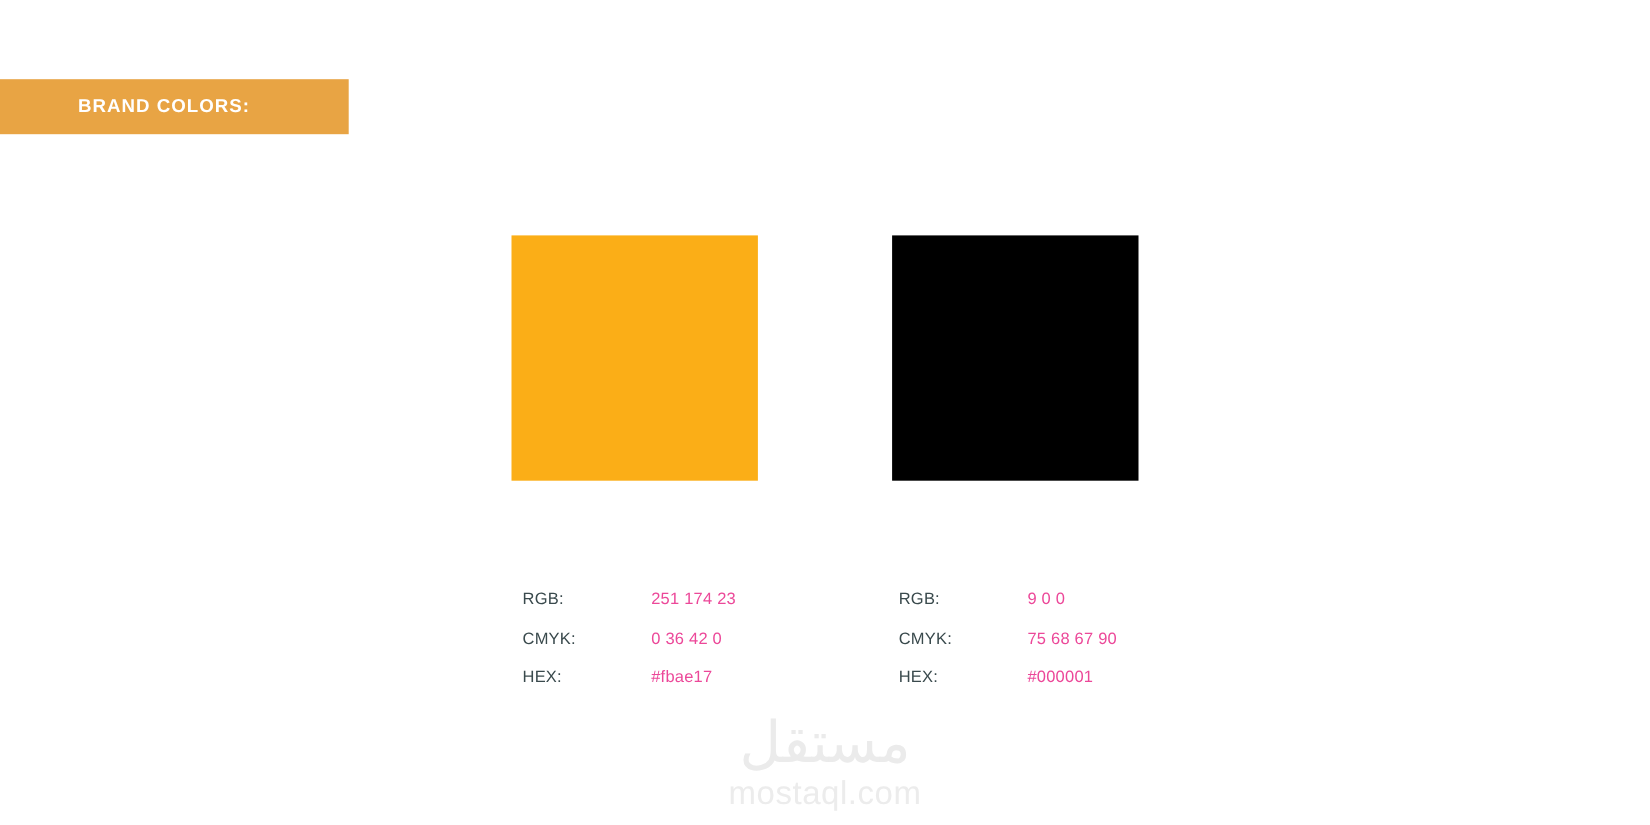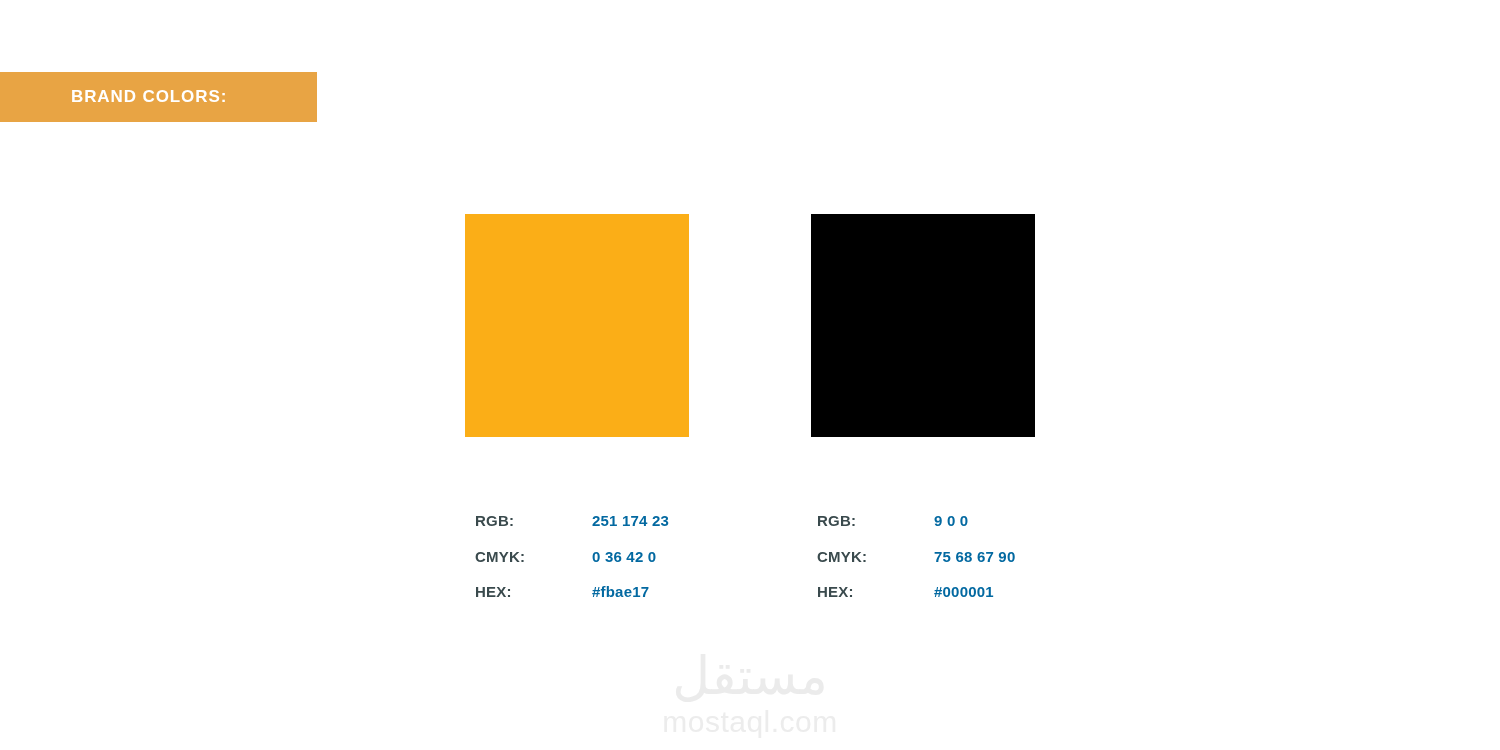--- a/index.html
+++ b/index.html
@@ -52,45 +52,44 @@
   .swatch-primary {
     left: 465px;
   }
   .swatch-secondary {
     left: 811px;
   }
 
   
   .spec-col {
     position: absolute;
-    top: 512px;
+    top: 536px;
     font-size: 15px;
     color: #3a4a4d;
-    font-weight: bold;
   }
   .spec-col-primary { left: 475px; }
   .spec-col-secondary { left: 817px; }
 
   .spec-row {
     height: 35.5px;
     display: flex;
     align-items: flex-start;
     white-space: nowrap;
   }
   .spec-label {
     display: inline-block;
     width: 117px;
     font-size: 15px;
     color: #3a4a4d;
     letter-spacing: 0.2px;
   }
   .spec-value {
     display: inline-block;
     font-size: 15px;
-    color: #0369a1;
+    color: #ec4899;
     letter-spacing: 0.2px;
   }
 
   
   .watermark {
     position: absolute;
     left: 0;
     right: 0;
     top: 648px;
     display: flex;

